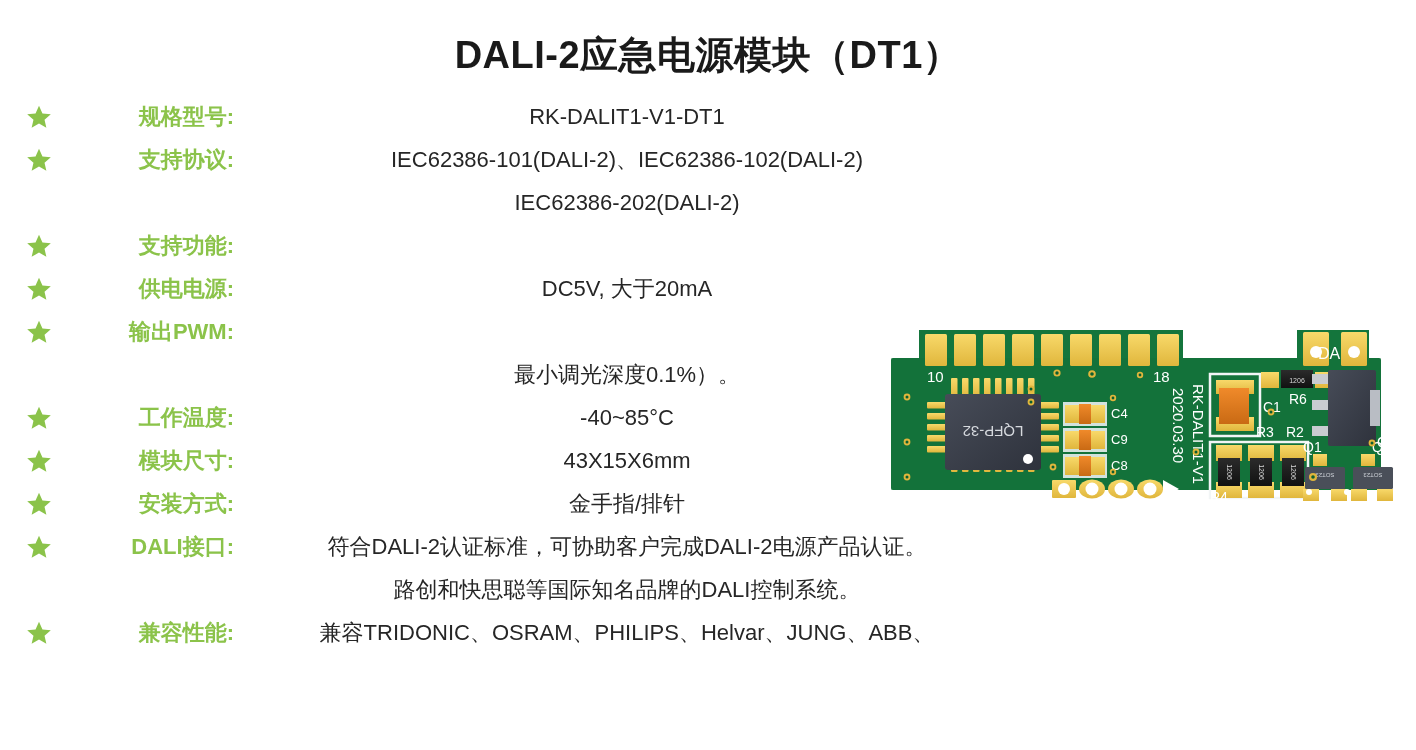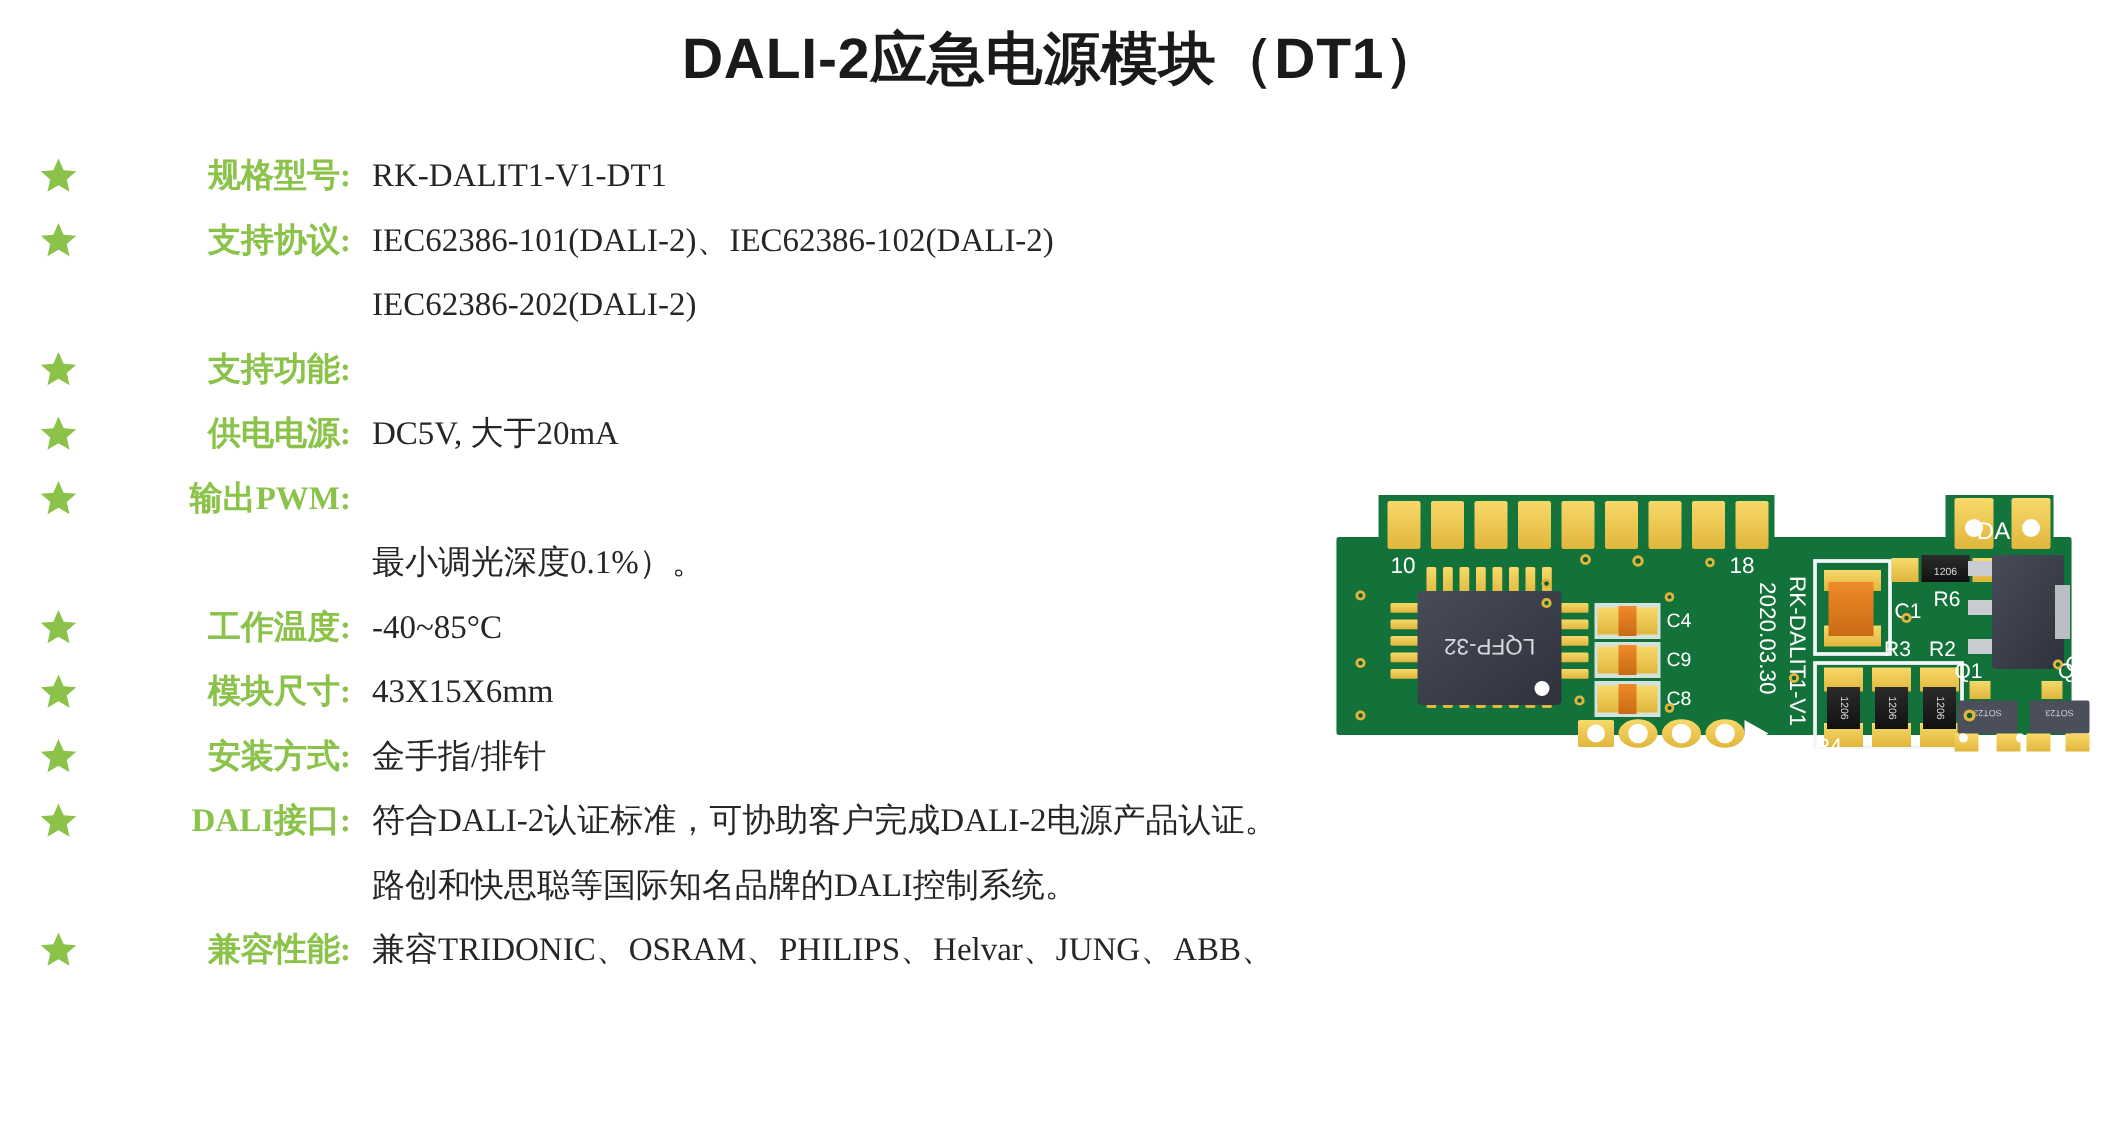--- a/index.html
+++ b/index.html
@@ -15,38 +15,37 @@
   #page {
     position: relative;
     width: 1416px;
     height: 750px;
     background: #ffffff;
   }
 
   
   #title {
     position: absolute;
-    top: 14px;
+    top: 30px;
     left: 0;
     width: 1416px;
     text-align: center;
     font-size: 38px;
     font-weight: bold;
     color: #1a1a1a;
     letter-spacing: 0.5px;
     white-space: nowrap;
   }
 
   
   #spec-list {
     position: absolute;
     top: 100px;
     left: 26px;
     width: 980px;
-    font-family: Liberation Serif, serif;
   }
 
   .spec-row {
     display: flex;
     align-items: flex-start;
     min-height: 43px;
   }
 
   .star-cell {
     width: 44px;
@@ -72,20 +71,21 @@
     white-space: nowrap;
   }
 
   .value-cell {
     flex: 1 1 auto;
     font-size: 22px;
     color: #262626;
     line-height: 34px;
     white-space: nowrap;
     padding-left: 6px;
+    text-align: center;
   }
 
   .cont-row { min-height: 43px; }
   .cont-row .star-cell { visibility: hidden; }
   .cont-row .label-cell { visibility: hidden; }
 
   
   #pcb-wrap {
     position: absolute;
     left: 885px;

